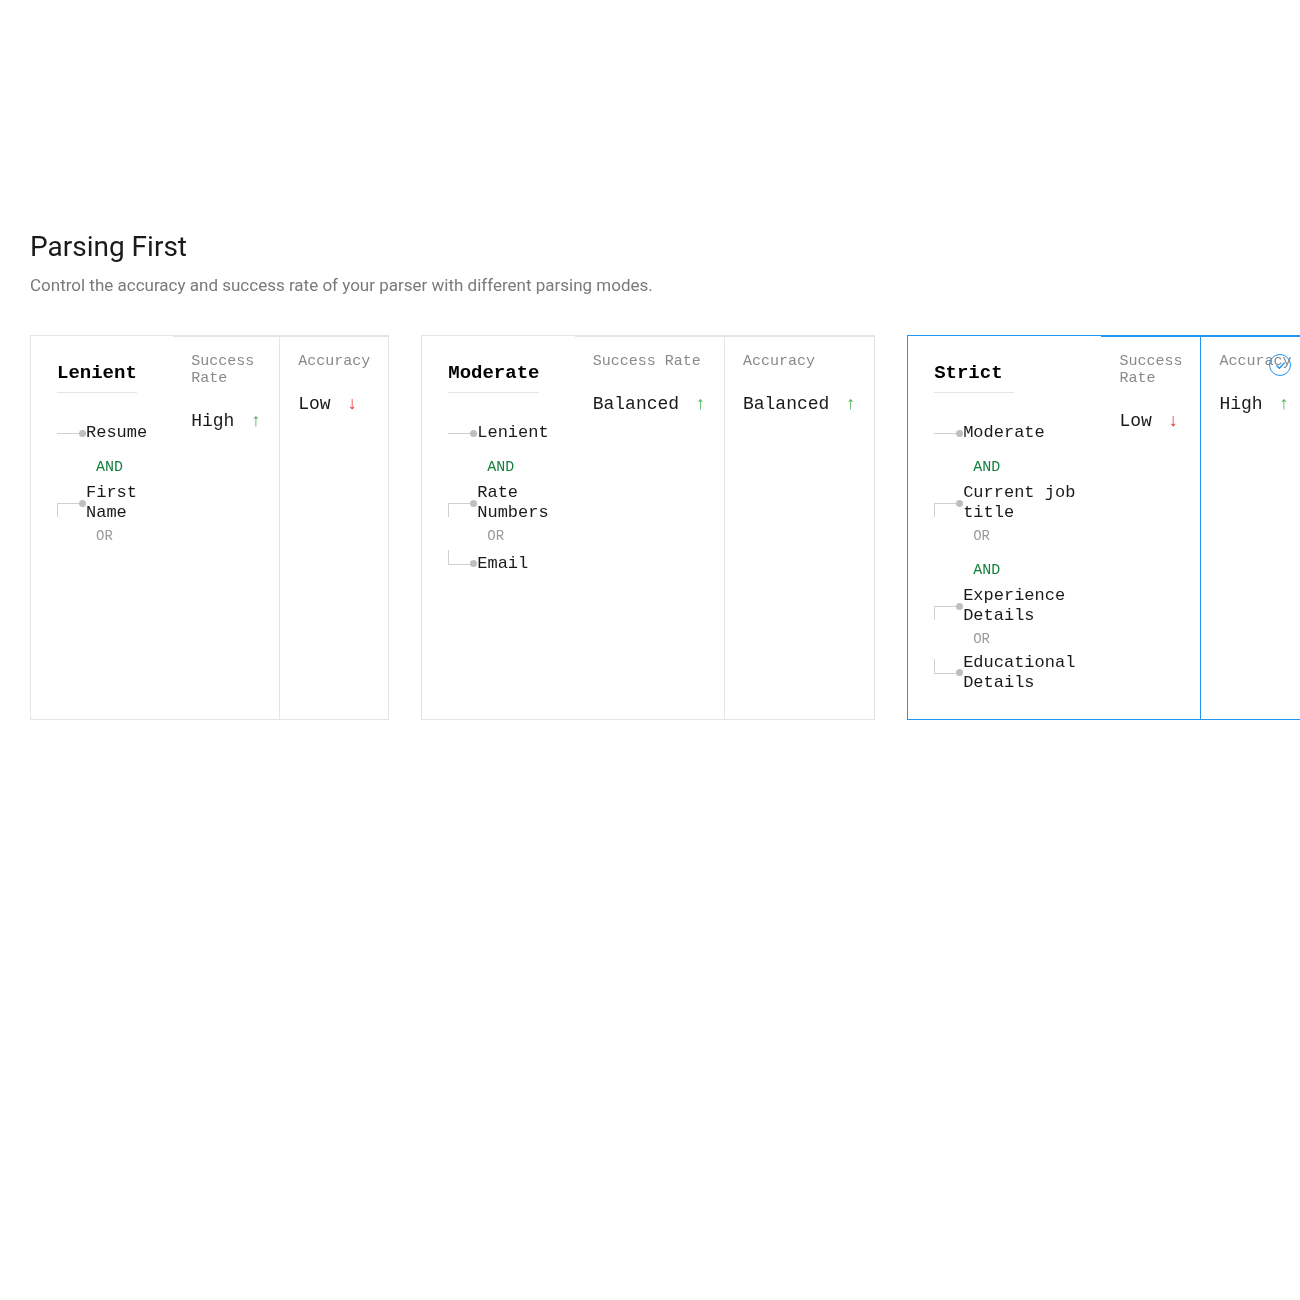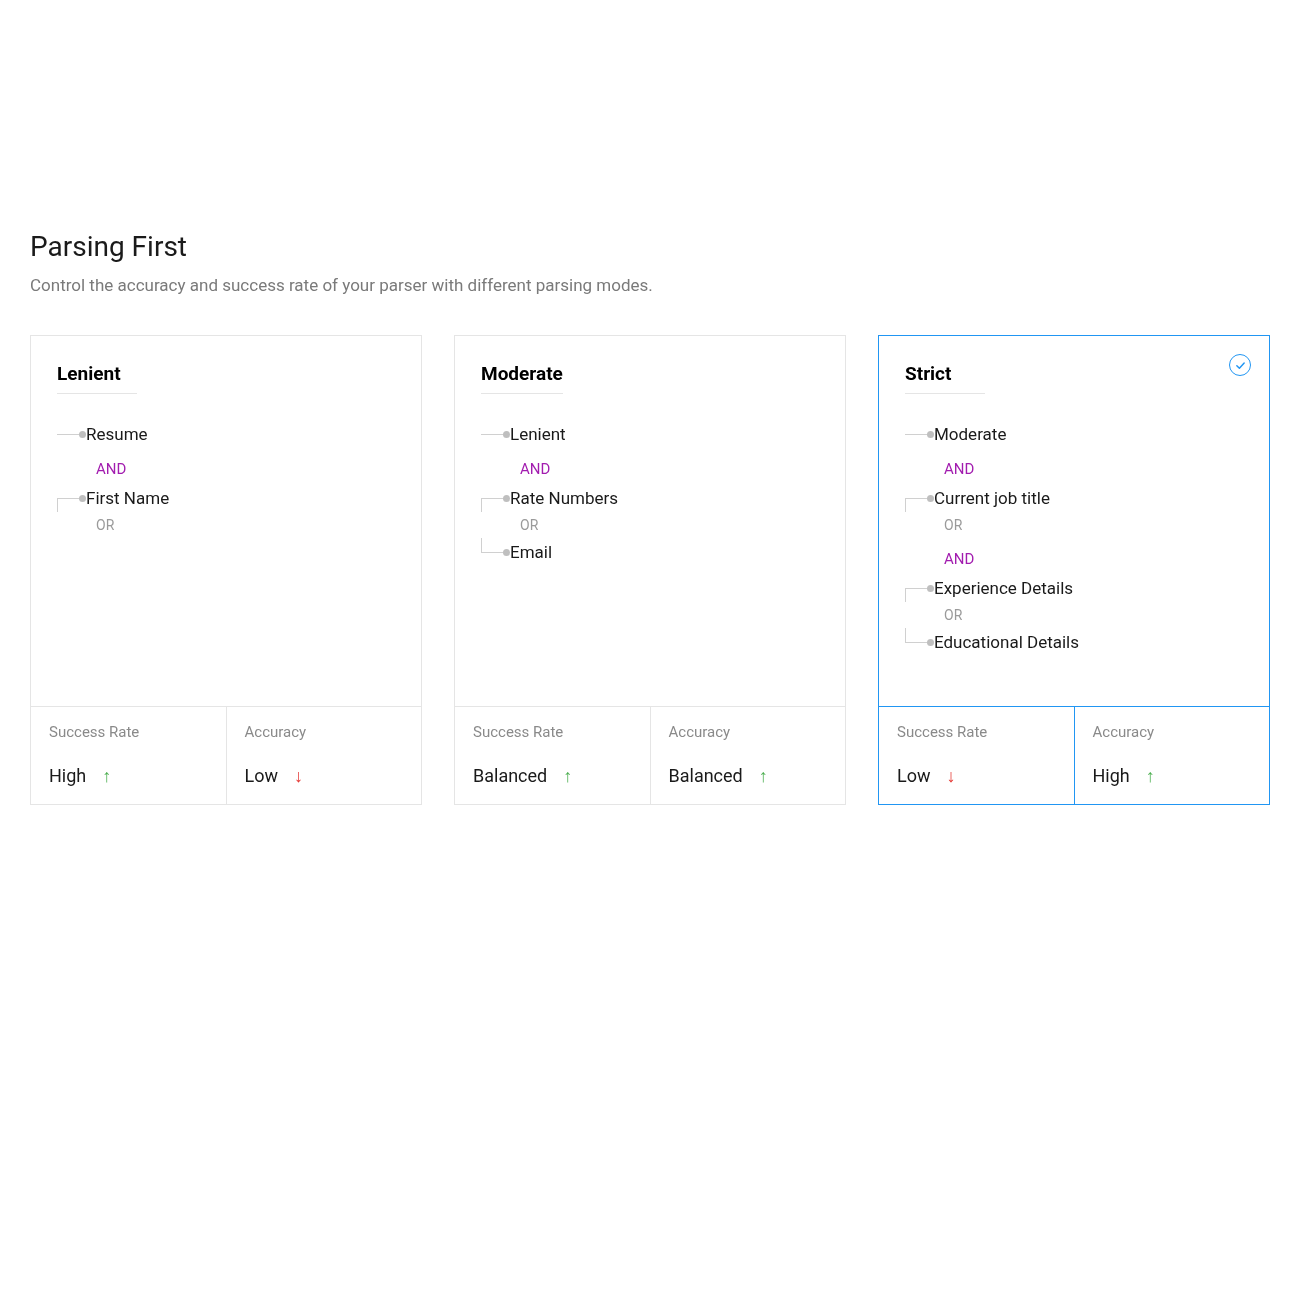--- a/index.html
+++ b/index.html
@@ -24,22 +24,23 @@
     .cards {
       display: flex;
       gap: 32px;
     }
     .card {
       position: relative;
       flex: 1;
       border: 1px solid #e5e5e5;
       background: #fff;
       display: flex;
-      flex-direction: column;
+      flex-direction: row;
       cursor: pointer;
+      font-family: Liberation Mono, monospace;
     }
     .card.selected {
       border: 1px solid #2196f3;
     }
     .card-body {
       padding: 26px 26px 20px 26px;
       flex: 1;
       min-height: 370px;
     }
     .card-title {
@@ -125,21 +126,21 @@
     .op-row .spacer {
       width: 22px;
       flex-shrink: 0;
     }
     .op-text {
       color: #9a9a9a;
       font-size: 14px;
       padding-left: 17px; 
     }
     .op-between {
-      color: #a21caf;
+      color: #15803d;
       font-size: 15px;
       padding-left: 39px; 
       min-height: 30px;
       display: flex;
       align-items: center;
     }
     .metrics {
       display: flex;
       border-top: 1px solid #e5e5e5;
     }

